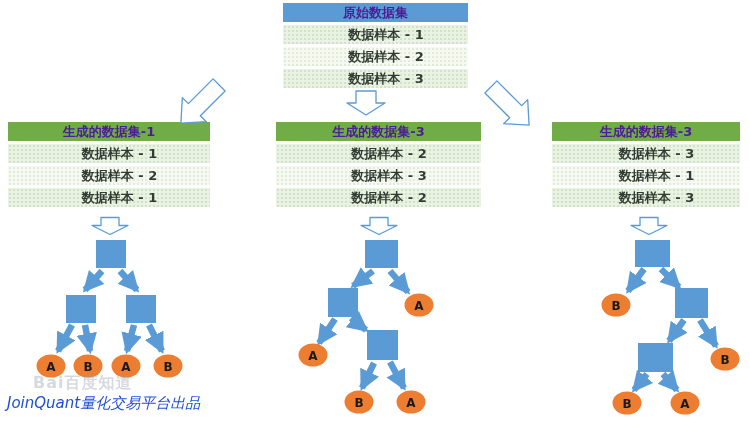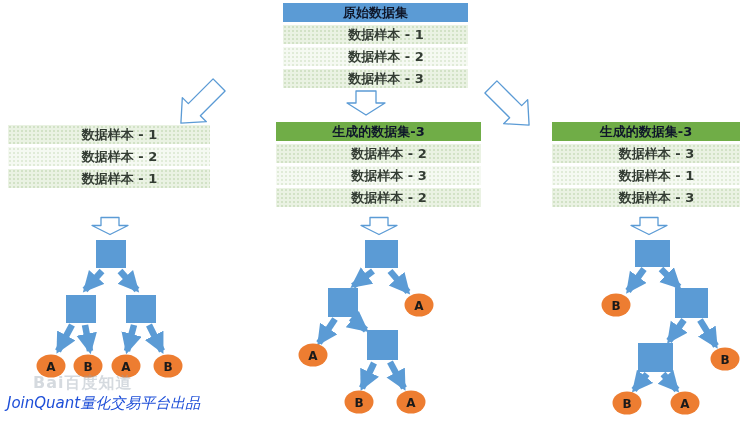--- a/index.html
+++ b/index.html
@@ -3,21 +3,21 @@
 <meta charset="utf-8">
 <style>
   html,body{margin:0;padding:0;background:#fff;}
   #canvas{
     position:relative;width:750px;height:422px;background:#ffffff;overflow:hidden;
     font-family:"DejaVu Sans","Liberation Sans",sans-serif;
   }
   .tbl{position:absolute;}
   .tbl .hdr{
     height:19px;line-height:19px;text-align:center;
-    font-size:13px;font-weight:bold;color:#0f172a;
+    font-size:13px;font-weight:bold;color:#4c1d95;
   }
   .hdr-blue{background:var(--blue,#5B9BD5);}
   .hdr-green{background:var(--green,#70AD47);}
   .tbl .row{
     height:19px;line-height:19px;margin-top:3px;text-align:center;
     font-size:13px;font-weight:bold;color:#333c33;padding-left:21px;
   }
   .row-a{
     background-color:#eaf2e3;
     background-image:radial-gradient(#d2e2c6 1px,rgba(0,0,0,0) 1px);
@@ -45,20 +45,21 @@
 <div id="canvas">
 
   <div class="tbl" style="left:283px;top:3px;width:185px;">
     <div class="hdr hdr-blue">原始数据集</div>
     <div class="row row-a">数据样本 - 1</div>
     <div class="row row-b">数据样本 - 2</div>
     <div class="row row-a">数据样本 - 3</div>
   </div>
 
   <div class="tbl" style="left:8px;top:122px;width:202px;">
+    <div class="hdr hdr-green">生成的数据集-1</div>
     <div class="row row-a">数据样本 - 1</div>
     <div class="row row-b">数据样本 - 2</div>
     <div class="row row-a">数据样本 - 1</div>
   </div>
 
   <div class="tbl" style="left:276px;top:122px;width:205px;">
     <div class="hdr hdr-green">生成的数据集-3</div>
     <div class="row row-a">数据样本 - 2</div>
     <div class="row row-b">数据样本 - 3</div>
     <div class="row row-a">数据样本 - 2</div>

